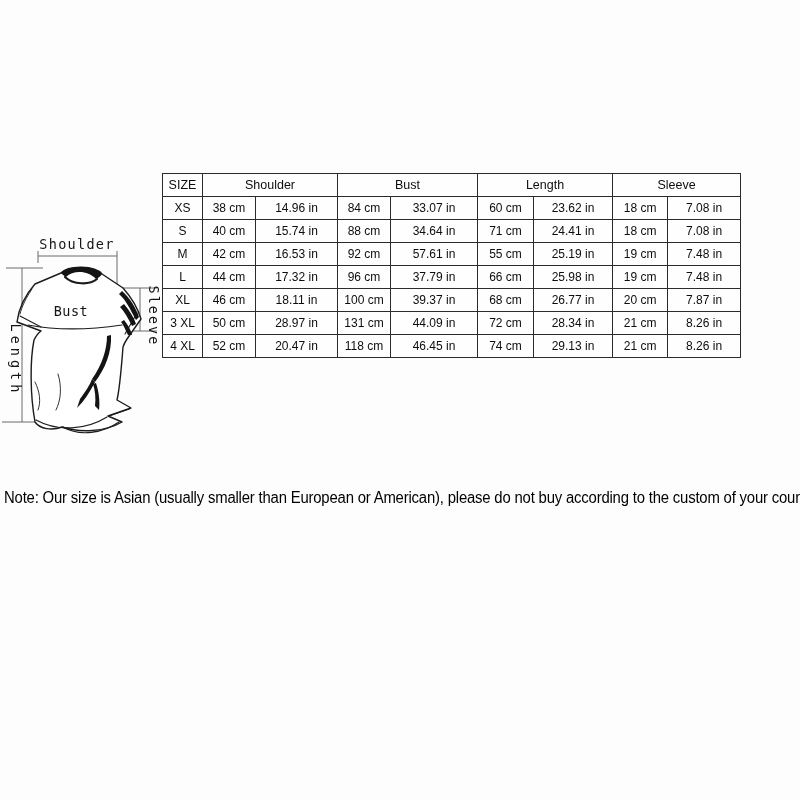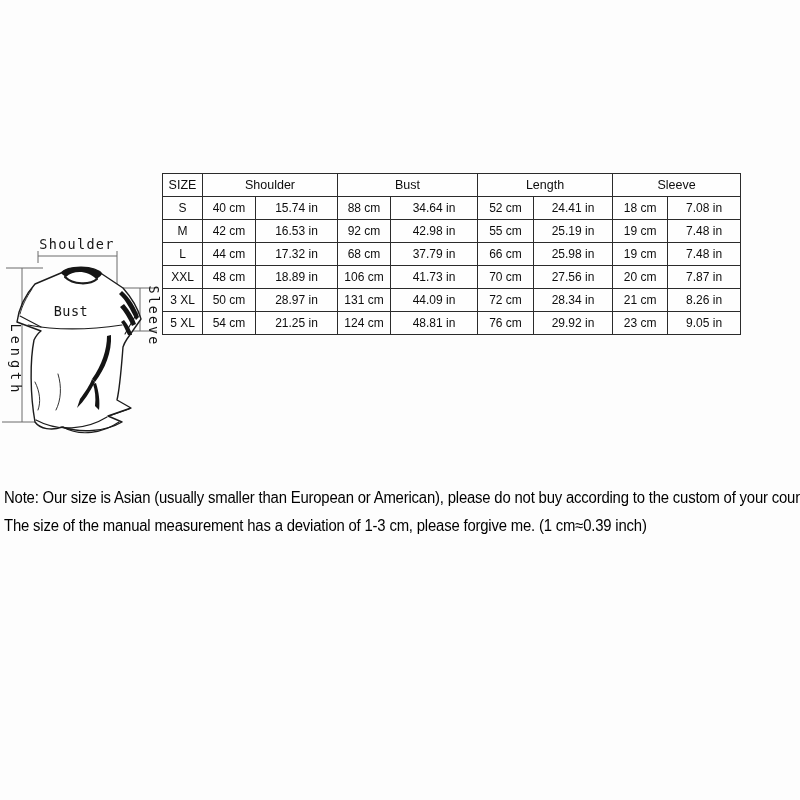--- a/index.html
+++ b/index.html
@@ -107,86 +107,96 @@
       <tr>
         <th>SIZE</th>
         <th colspan="2">Shoulder</th>
         <th colspan="2">Bust</th>
         <th colspan="2">Length</th>
         <th colspan="2">Sleeve</th>
       </tr>
     </thead>
     <tbody>
         <tr>
+          <td>XS</td>
+          <td>38 cm</td>
+          <td>14.96 in</td>
+          <td>84 cm</td>
+          <td>33.07 in</td>
+          <td>60 cm</td>
+          <td>23.62 in</td>
+          <td>18 cm</td>
+          <td>7.08 in</td>
+        </tr>
+        <tr>
           <td>S</td>
           <td>40 cm</td>
           <td>15.74 in</td>
           <td>88 cm</td>
           <td>34.64 in</td>
-          <td>52 cm</td>
+          <td>71 cm</td>
           <td>24.41 in</td>
           <td>18 cm</td>
           <td>7.08 in</td>
         </tr>
         <tr>
           <td>M</td>
           <td>42 cm</td>
           <td>16.53 in</td>
           <td>92 cm</td>
-          <td>42.98 in</td>
+          <td>57.61 in</td>
           <td>55 cm</td>
           <td>25.19 in</td>
           <td>19 cm</td>
           <td>7.48 in</td>
         </tr>
         <tr>
           <td>L</td>
           <td>44 cm</td>
           <td>17.32 in</td>
-          <td>68 cm</td>
+          <td>96 cm</td>
           <td>37.79 in</td>
           <td>66 cm</td>
           <td>25.98 in</td>
           <td>19 cm</td>
           <td>7.48 in</td>
         </tr>
         <tr>
-          <td>XXL</td>
-          <td>48 cm</td>
-          <td>18.89 in</td>
-          <td>106 cm</td>
-          <td>41.73 in</td>
-          <td>70 cm</td>
-          <td>27.56 in</td>
+          <td>XL</td>
+          <td>46 cm</td>
+          <td>18.11 in</td>
+          <td>100 cm</td>
+          <td>39.37 in</td>
+          <td>68 cm</td>
+          <td>26.77 in</td>
           <td>20 cm</td>
           <td>7.87 in</td>
         </tr>
         <tr>
           <td>3 XL</td>
           <td>50 cm</td>
           <td>28.97 in</td>
           <td>131 cm</td>
           <td>44.09 in</td>
           <td>72 cm</td>
           <td>28.34 in</td>
           <td>21 cm</td>
           <td>8.26 in</td>
         </tr>
         <tr>
-          <td>5 XL</td>
-          <td>54 cm</td>
-          <td>21.25 in</td>
-          <td>124 cm</td>
-          <td>48.81 in</td>
-          <td>76 cm</td>
-          <td>29.92 in</td>
-          <td>23 cm</td>
-          <td>9.05 in</td>
+          <td>4 XL</td>
+          <td>52 cm</td>
+          <td>20.47 in</td>
+          <td>118 cm</td>
+          <td>46.45 in</td>
+          <td>74 cm</td>
+          <td>29.13 in</td>
+          <td>21 cm</td>
+          <td>8.26 in</td>
         </tr>
       </tbody>
   </table>
 
   <div class="notes">
     <p><span>Note: Our size is Asian (usually smaller than European or American), please do not buy according to the custom of your country.</span></p>
-    <p><span>The size of the manual measurement has a deviation of 1-3 cm, please forgive me. (1 cm≈0.39 inch)</span></p>
   </div>
 
 </div>
 
 </body></html>

